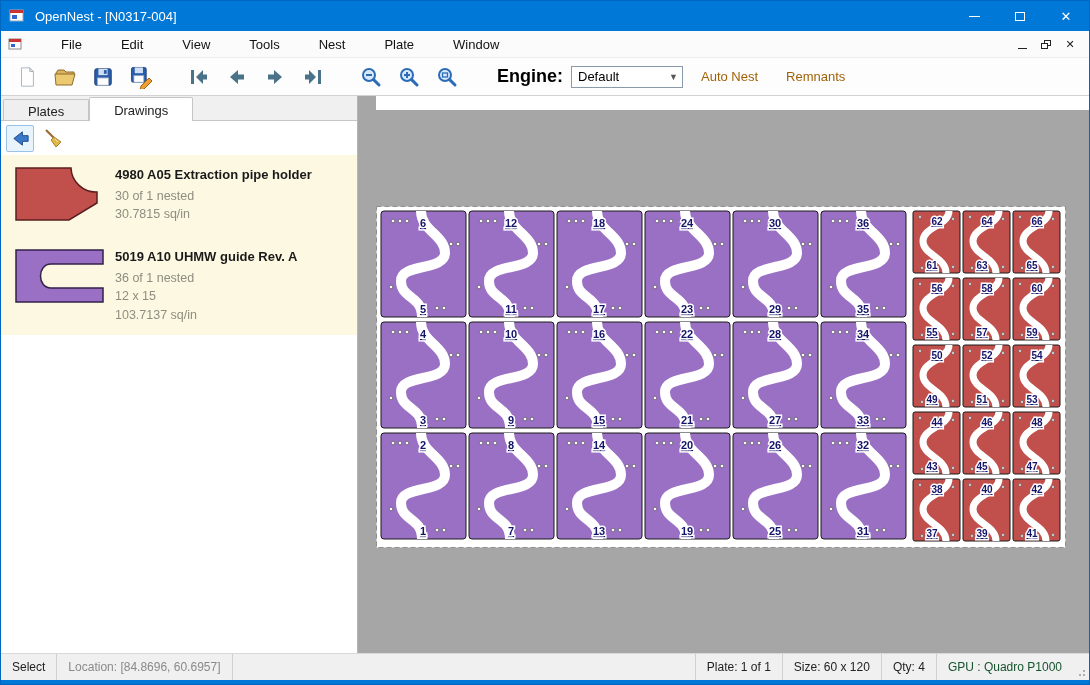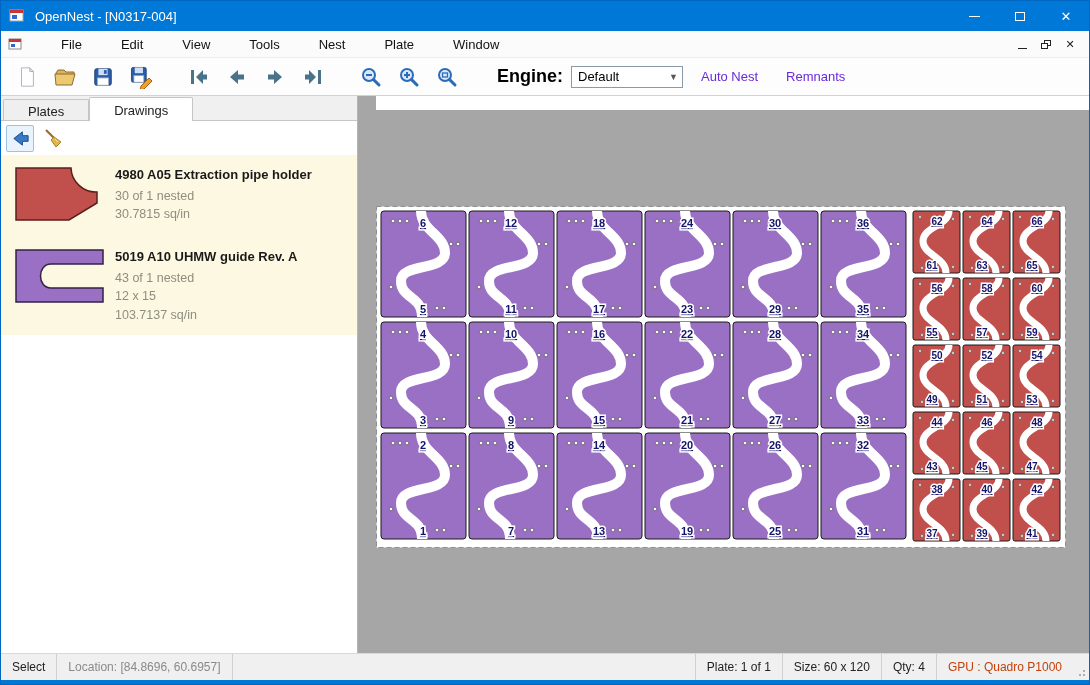--- a/index.html
+++ b/index.html
@@ -28,21 +28,21 @@
 
   
   .toolbar { height:39px; background:#fdfdfd; border-top:1px solid #ececec; border-bottom:1px solid #d2d2d2; display:flex; align-items:center; padding:0 10px; flex:0 0 auto; }
   .tbtn { width:32px; height:32px; display:flex; align-items:center; justify-content:center; border:1px solid transparent; border-radius:2px; }
   .tbtn + .tbtn { margin-left:6px; }
   .tgroup { display:flex; align-items:center; }
   .tgroup + .tgroup { margin-left:26px; }
   .engine-label { font-size:18px; font-weight:bold; margin-left:34px; margin-right:8px; }
   .combo { width:112px; height:22px; border:1px solid #8a9aa8; background:#fff; display:flex; align-items:center; font-size:13px; padding-left:6px; }
   .combo-arrow { margin-left:auto; width:17px; text-align:center; color:#555; font-size:9px; }
-  .flat-btn { font-size:13px; color:#6d28d9; padding:5px 10px; margin-left:8px; border-radius:2px; }
+  .flat-btn { font-size:13px; color:#a16207; padding:5px 10px; margin-left:8px; border-radius:2px; }
 
   
   .content { flex:1 1 auto; display:flex; min-height:0; }
 
   
   .left-panel { width:357px; flex:0 0 357px; background:#fff; border-right:1px solid #b5b5b5; display:flex; flex-direction:column; }
   .tabstrip { height:25px; display:flex; background:#f0f0f0; border-bottom:1px solid #c6c6c6; padding-left:2px; flex:0 0 auto; }
   .tab { padding:4px 24px 0; font-size:13px; color:#222; border:1px solid #c6c6c6; border-bottom:none; background:#efefef; margin-top:3px; border-radius:2px 2px 0 0; }
   .tab.active { background:#fff; margin-top:1px; margin-bottom:-1px; z-index:2; padding-top:5px; }
   .panel-toolbar { height:34px; display:flex; align-items:center; gap:5px; padding:3px 5px; background:#fff; flex:0 0 auto; }
@@ -62,21 +62,21 @@
   .pnum { font-size:11px; }
   .rnum { font-size:10px; }
 
   
   .statusbar { height:27px; background:#f0f0f0; border-top:1px solid #d8d8d8; display:flex; align-items:stretch; font-size:12px; color:#222; flex:0 0 auto; }
   .sb-sec { display:flex; align-items:center; padding:0 11px; }
   .sb-sep-r { border-right:1px solid #d0d0d0; }
   .sb-sep-l { border-left:1px solid #d0d0d0; }
   .sb-location { color:#8a8a8a; }
   .sb-fill { flex:1 1 auto; }
-  .sb-gpu { color:#c2410c; }
+  .sb-gpu { color:#14532d; }
   .sb-grip { width:16px; display:flex; align-items:flex-end; justify-content:flex-end; padding:0 3px 3px 0; }
   .bottom-edge { height:4px; background:#0078d7; flex:0 0 auto; }
 </style>
 </head>
 <body>
 
 <div class="window">
 
   <div class="titlebar">
     <span class="app-icon">
@@ -259,21 +259,21 @@
           </div>
         </div>
         <div class="drawing-item">
           <div class="thumb">
             <svg width="95" height="58" viewBox="0 0 95 58">
                 <path d="M3 3 H90 V17 H38 C24 17 24 41 38 41 H90 V55 H3 Z" stroke="#33214a" stroke-width="1.5" fill="#9a70c4"></path>
               </svg>
           </div>
           <div class="item-info">
             <div class="item-title">5019 A10 UHMW guide Rev. A</div>
-            <div>43 of 1 nested</div>
+            <div>36 of 1 nested</div>
             <div>12 x 15</div>
             <div>103.7137 sq/in</div>
           </div>
         </div>
       </div>
     </div>
 
     <div class="canvas">
       <div class="canvas-strip"></div>
       <div class="plate-wrap" id="plate-svg"><svg width="690" height="342" viewBox="0 0 690 342">

